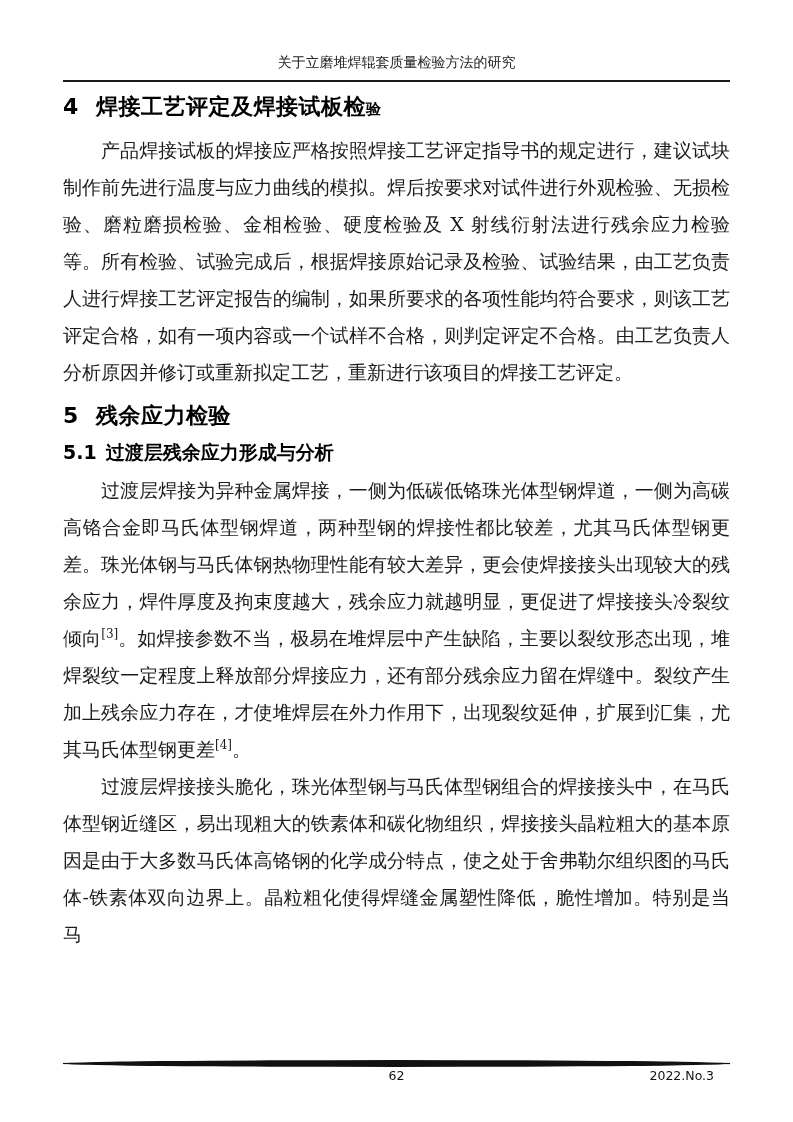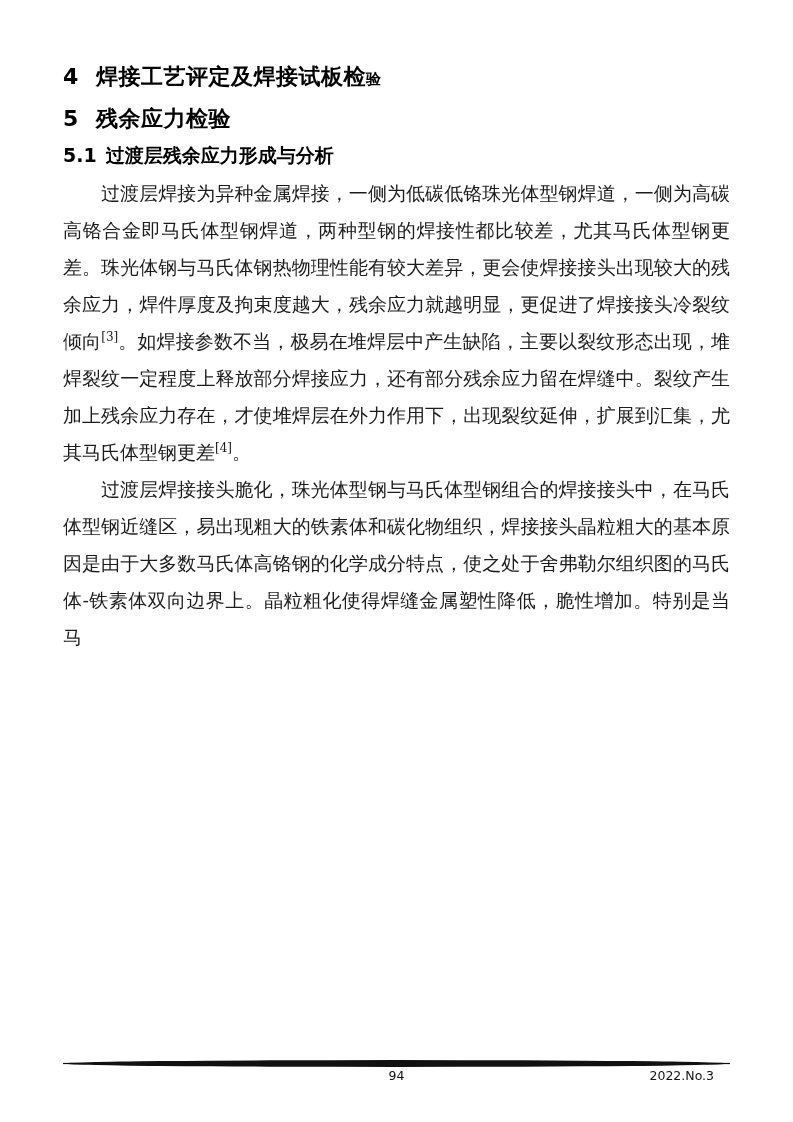--- a/index.html
+++ b/index.html
@@ -99,43 +99,47 @@
   .issue {
     position: absolute;
     right: 16px;
   }
 </style>
 </head>
 <body>
 
 <div class="page">
 
+  <div class="running-head">
+    <span>关于立磨堆焊辊套质量检验方法的研究</span>
+  </div>
 
   <h1 class="h-sec">
     <span class="h-num">4</span><span>焊接工艺评定及焊接试板检</span><span class="h-small">验</span>
   </h1>
 
 
+  <p class="body-p">产品焊接试板的焊接应严格按照焊接工艺评定指导书的规定进行，建议试块制作前先进行温度与应力曲线的模拟。焊后按要求对试件进行外观检验、无损检验、磨粒磨损检验、金相检验、硬度检验及 X 射线衍射法进行残余应力检验等。所有检验、试验完成后，根据焊接原始记录及检验、试验结果，由工艺负责人进行焊接工艺评定报告的编制，如果所要求的各项性能均符合要求，则该工艺评定合格，如有一项内容或一个试样不合格，则判定评定不合格。由工艺负责人分析原因并修订或重新拟定工艺，重新进行该项目的焊接工艺评定。</p>
 
   <h1 class="h-sec">
     <span class="h-num">5</span><span>残余应力检验</span>
   </h1>
 
   <h2 class="h-sub">
     <span class="h-num2">5.1</span><span>过渡层残余应力形成与分析</span>
   </h2>
 
   <p class="body-p"><span>过渡层焊接为异种金属焊接，一侧为低碳低铬珠光体型钢焊道，一侧为高碳高铬合金即马氏体型钢焊道，两种型钢的焊接性都比较差，尤其马氏体型钢更差。珠光体钢与马氏体钢热物理性能有较大差异，更会使焊接接头出现较大的残余应力，焊件厚度及拘束度越大，残余应力就越明显，更促进了焊接接头冷裂纹倾向</span><sup>[3]</sup><span>。如焊接参数不当，极易在堆焊层中产生缺陷，主要以裂纹形态出现，堆焊裂纹一定程度上释放部分焊接应力，还有部分残余应力留在焊缝中。裂纹产生加上残余应力存在，才使堆焊层在外力作用下，出现裂纹延伸，扩展到汇集，尤其马氏体型钢更差</span><sup>[4]</sup><span>。</span></p>
 
   <p class="body-p">过渡层焊接接头脆化，珠光体型钢与马氏体型钢组合的焊接接头中，在马氏体型钢近缝区，易出现粗大的铁素体和碳化物组织，焊接接头晶粒粗大的基本原因是由于大多数马氏体高铬钢的化学成分特点，使之处于舍弗勒尔组织图的马氏体-铁素体双向边界上。晶粒粗化使得焊缝金属塑性降低，脆性增加。特别是当马</p>
 
   <div class="footer">
     <svg class="footer-rule" viewBox="0 0 667 9" preserveAspectRatio="none" aria-hidden="true">
       <rect x="0" y="3.9" width="667" height="1.2" fill="#111111"></rect>
       <ellipse cx="333" cy="4.5" rx="332" ry="3.4" fill="#111111"></ellipse>
     </svg>
     <div class="footer-row">
-      <span class="page-num">94</span>
+      <span class="page-num">62</span>
       <span class="issue">2022.No.3</span>
     </div>
   </div>
 
 </div>
 
 </body></html>

